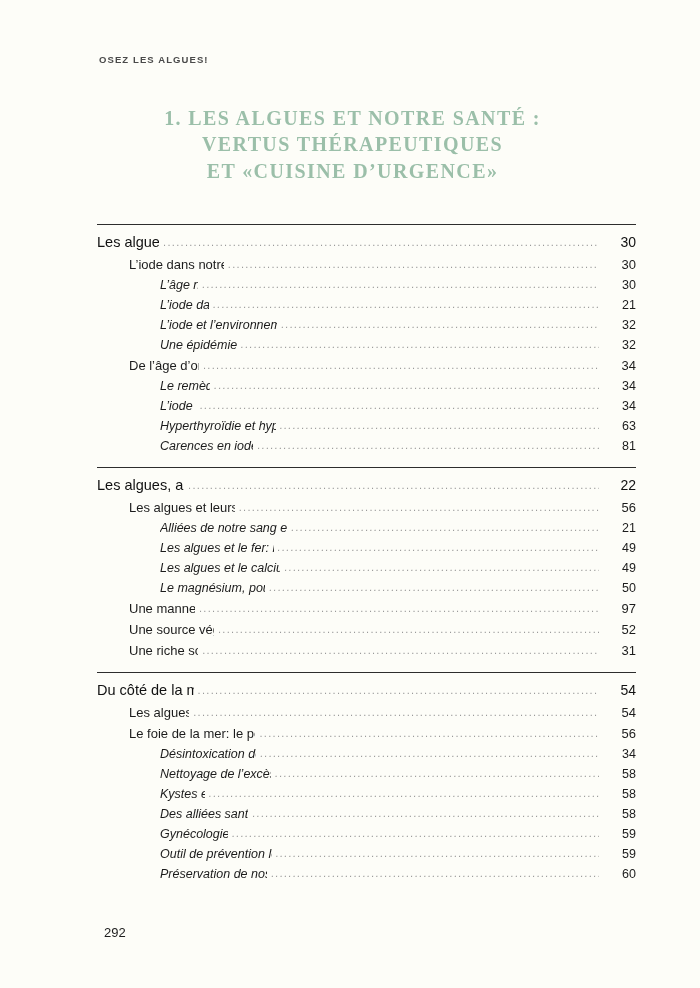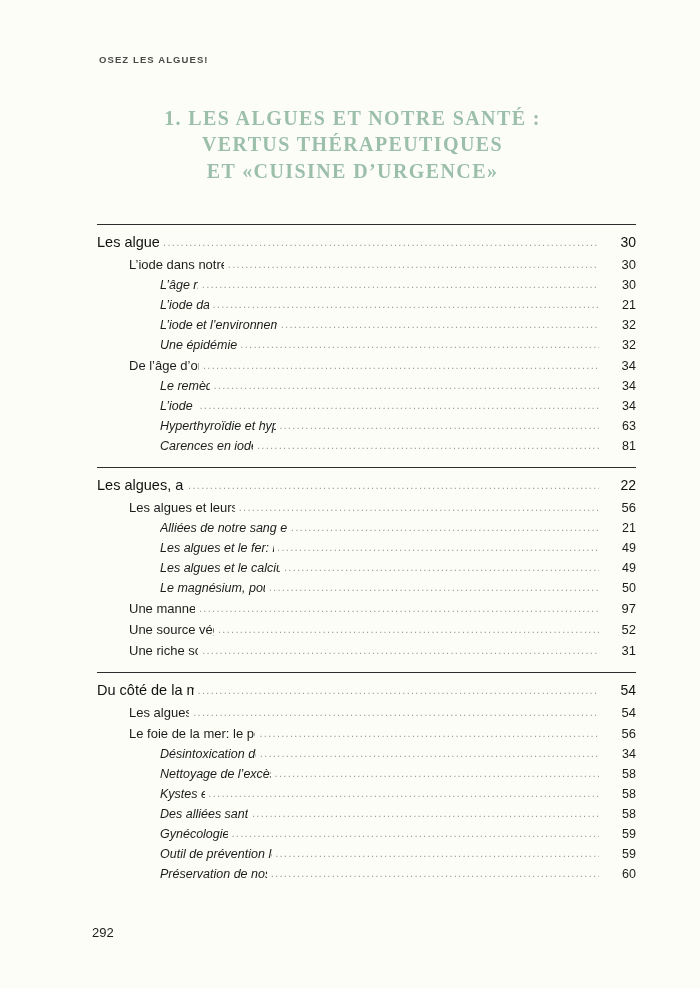--- a/index.html
+++ b/index.html
@@ -108,21 +108,21 @@
   }
   .lvl3 .page-no {
     font-size: 12.5px;
     font-style: normal;
   }
   .group { margin-bottom: 13px; }
   .group:last-child { margin-bottom: 0; }
 
   .folio {
     position: absolute;
-    left: 92px;
+    left: 104px;
     bottom: 48px;
     font-size: 13px;
     color: #1c1c1c;
     font-weight: 400;
   }
 </style>
 </head>
 <body>
 
 <div class="page">

